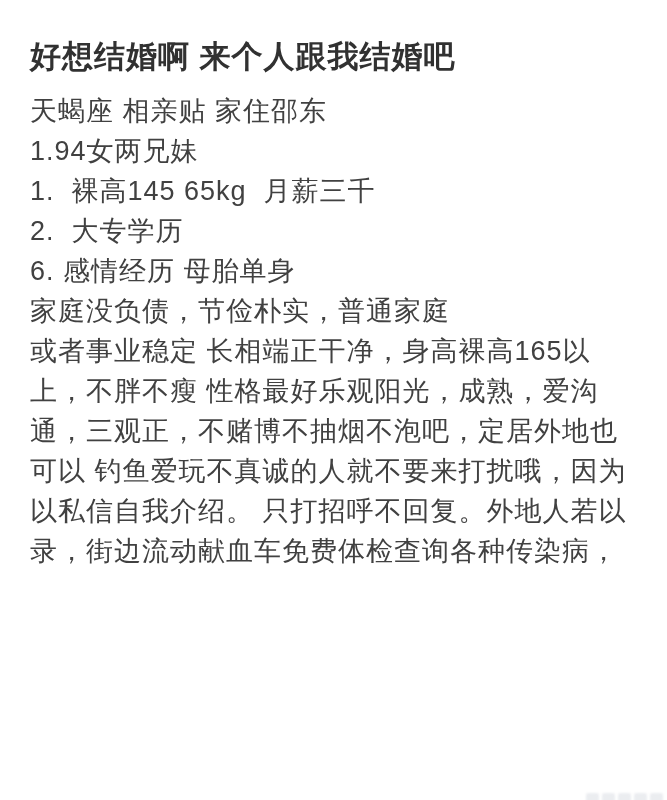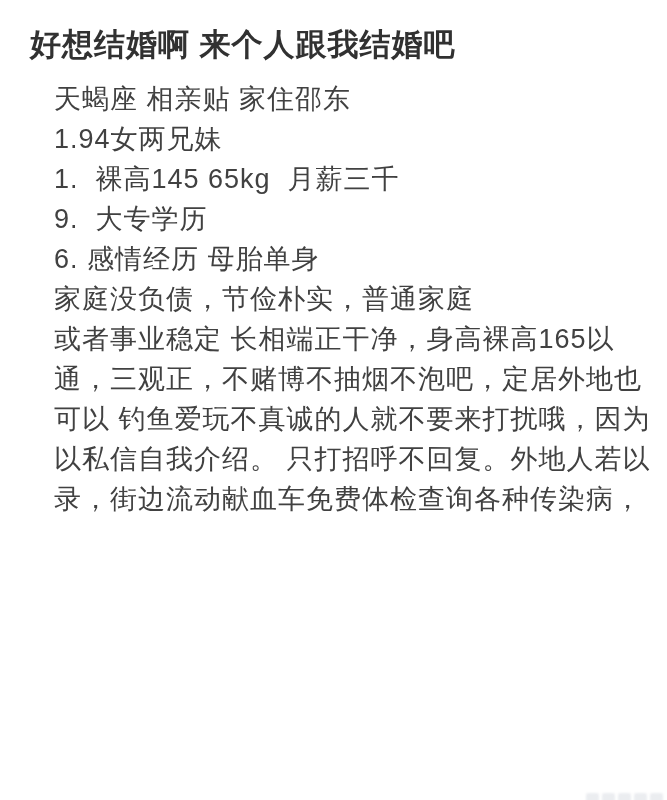--- a/index.html
+++ b/index.html
@@ -12,42 +12,41 @@
     overflow: hidden;
     position: relative;
     background: var(--bg, #ffffff);
     font-family: "Liberation Sans", "DejaVu Sans", sans-serif;
   }
   .post {
     position: absolute;
     top: 0; left: 0;
     width: 667px;
     height: 800px;
-    padding: 24px 28px 0 30px;
+    padding: 36px 28px 0 30px;
     box-sizing: border-box;
   }
   .post-title {
     font-size: 31px;
     line-height: 42px;
     font-weight: 700;
     letter-spacing: 1px;
     color: var(--title, #313131);
     margin: 0 0 13px 0;
     white-space: pre-wrap;
   }
   .post-body {
     font-size: 27px;
     letter-spacing: 1px;
     color: var(--body, #414141);
   }
   .post-line {
     line-height: 40px;
     height: 40px;
     white-space: pre;
-    margin-left: 24px;
   }
   
   .watermark {
     position: absolute;
     right: 4px;
     bottom: -9px;
     height: 16px;
     display: flex;
     gap: 3px;
     opacity: 0.35;
@@ -64,24 +63,25 @@
 </head>
 <body style="--bg: #ffffff; --title: #313131; --body: #414141; --hashtag: #4b6e93;">
 
 <div class="post">
   <h1 class="post-title">好想结婚啊 来个人跟我结婚吧</h1>
 
   <div class="post-body">
     <div class="post-line">天蝎座 相亲贴 家住邵东</div>
     <div class="post-line">1.94女两兄妹</div>
     <div class="post-line">1.  裸高145 65kg  月薪三千</div>
-    <div class="post-line">9.  大专学历</div>
+    <div class="post-line">2.  大专学历</div>
     <div class="post-line">6. 感情经历 母胎单身</div>
     <div class="post-line">家庭没负债，节俭朴实，普通家庭</div>
     <div class="post-line">或者事业稳定 长相端正干净，身高裸高165以</div>
+    <div class="post-line">上，不胖不瘦 性格最好乐观阳光，成熟，爱沟</div>
     <div class="post-line">通，三观正，不赌博不抽烟不泡吧，定居外地也</div>
     <div class="post-line">可以 钓鱼爱玩不真诚的人就不要来打扰哦，因为</div>
     <div class="post-line">以私信自我介绍。 只打招呼不回复。外地人若以</div>
     <div class="post-line">录，街边流动献血车免费体检查询各种传染病，</div>
     <div class="post-line">
       
       
     </div>
   </div>
 </div>

